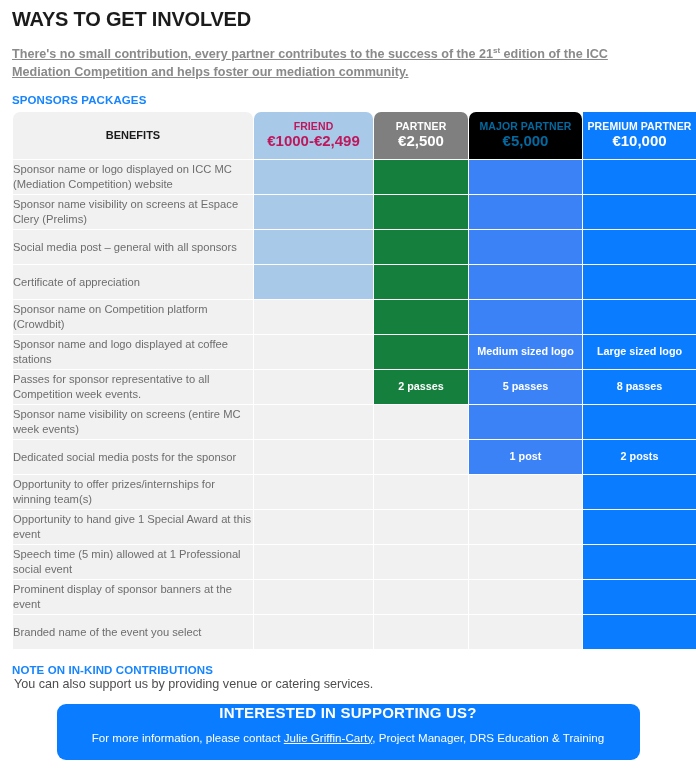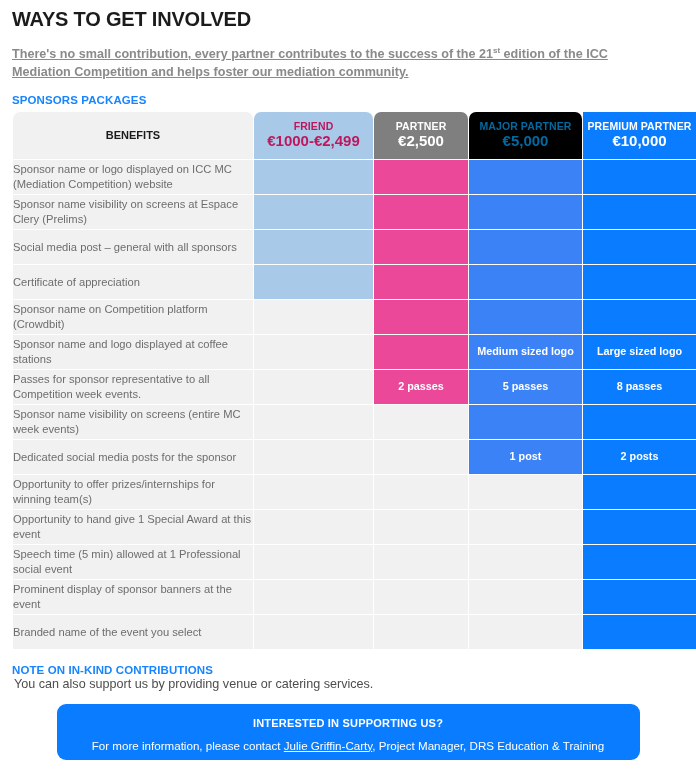--- a/index.html
+++ b/index.html
@@ -98,21 +98,21 @@
   }
   .bc-label {
     background: #f1f1f1;
     color: #6d6d6d;
     font-size: 11.2px;
     line-height: 1.28;
     padding: 0 8px 0 11px;
   }
   .cell-empty   { background: #f1f1f1; }
   .cell-friend  { background: #a9c9e8; }
-  .cell-partner { background: #ec4899; }
+  .cell-partner { background: #15803d; }
   .cell-major   { background: #3b82f6; }
   .cell-premium { background: #0a7cff; }
   .cell-val {
     text-align: center;
     color: #ffffff;
     font-size: 10.8px;
     font-weight: bold;
     line-height: 1.22;
     padding: 0 4px;
   }
@@ -137,24 +137,24 @@
     margin: 13px auto 0 auto;
     width: 583px;
     height: 56px;
     background: #0a7cff;
     border-radius: 9px;
     color: #ffffff;
     text-align: center;
     overflow: hidden;
   }
   .cta-title {
-    font-size: 11px;
+    font-size: 15px;
     font-weight: bold;
     letter-spacing: 0.2px;
-    padding-top: 13px;
+    padding-top: 0;
   }
   .cta-sub {
     font-size: 11.6px;
     padding-top: 10px;
     white-space: nowrap;
   }
   .cta-link {
     color: #ffffff;
     text-decoration: underline;
     font-weight: normal;

